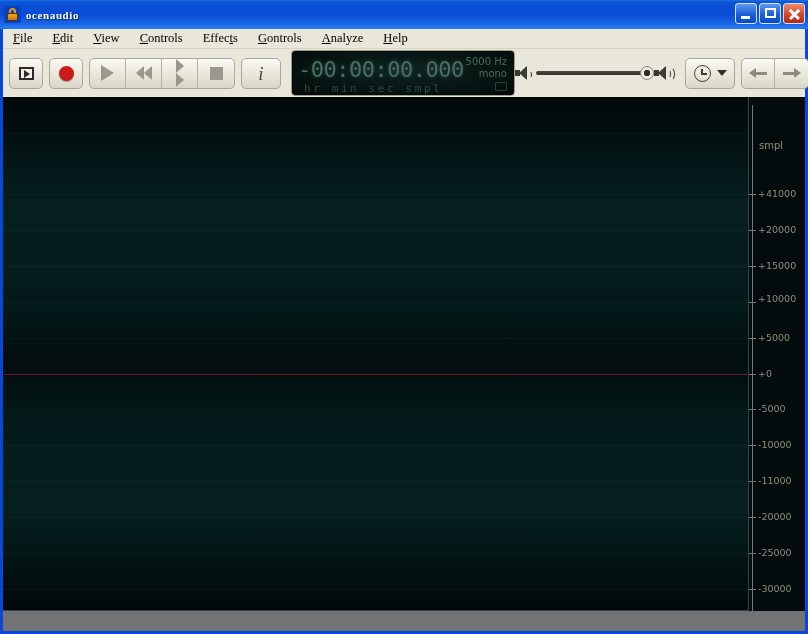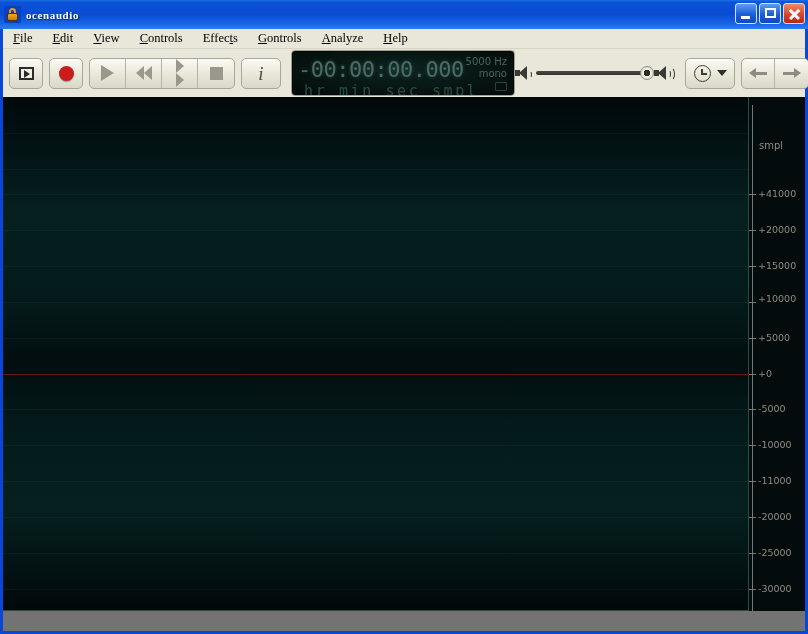--- a/index.html
+++ b/index.html
@@ -131,21 +131,21 @@
   }
   .lcd-time{
     position:absolute;left:6px;top:6px;
     font-family:"DejaVu Sans Mono",monospace;
     font-size:22px;letter-spacing:-.5px;color:#4d6b64;
     text-shadow:0 0 4px rgba(70,140,120,.35);
     white-space:nowrap;
   }
   .lcd-units{
     position:absolute;left:12px;top:31px;
-    font-family:"DejaVu Sans Mono",monospace;font-size:15px;color:#2c4b45;
+    font-family:"DejaVu Sans Mono",monospace;font-size:11px;color:#2c4b45;
     letter-spacing:2.6px;white-space:nowrap;
   }
   .lcd-rate{
     position:absolute;right:7px;top:5px;text-align:right;
     font-family:"DejaVu Sans",sans-serif;font-size:10px;color:#4a665f;line-height:12px;
   }
   .lcd-ch{
     position:absolute;right:7px;bottom:4px;width:10px;height:7px;
     border:1px solid #27423d;border-radius:1px;
   }

